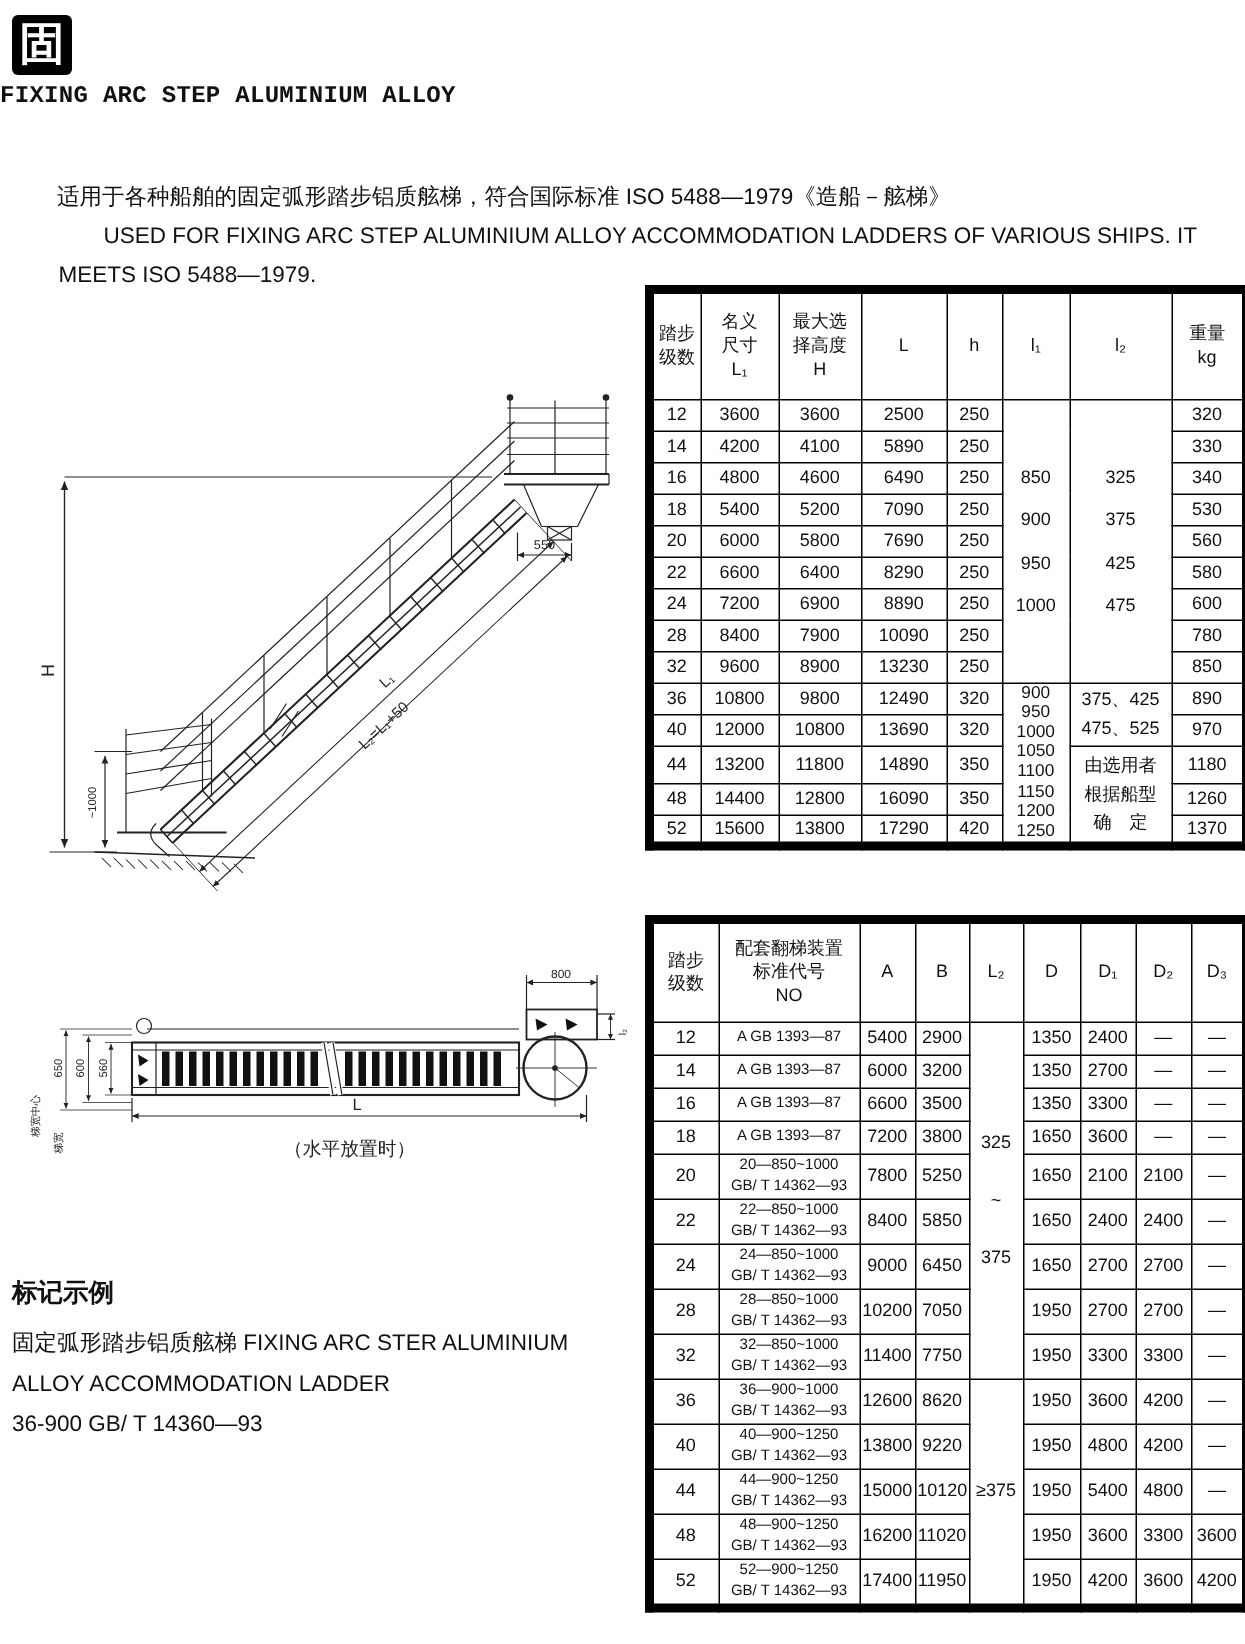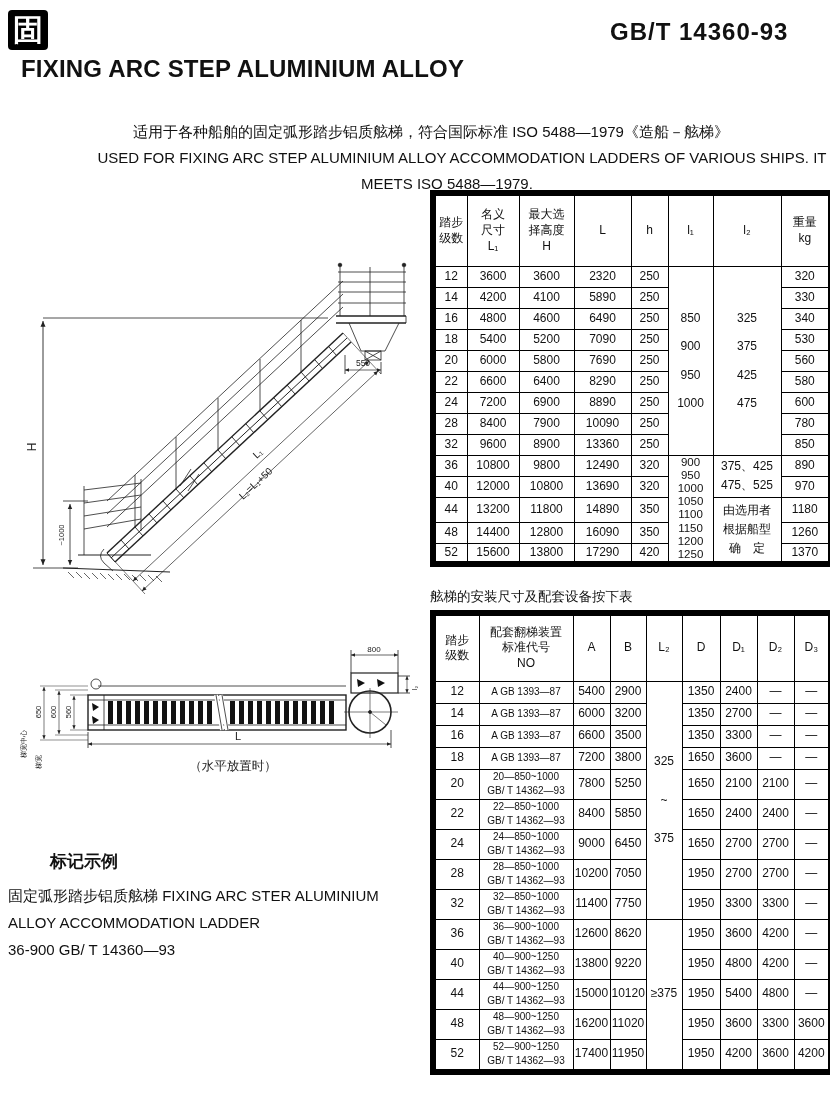--- a/index.html
+++ b/index.html
@@ -6,24 +6,24 @@
   html,body { background:#ffffff; }
   #page {
     position:relative; width:830px; height:1096px; background:#fff;
     font-family:"Liberation Sans","DejaVu Sans",sans-serif; color:#111; overflow:hidden;
   }
   
   .logo-box { position:absolute; left:8px; top:10px; width:40px; height:40px; background:#000;
     color:#fff; text-align:center; line-height:40px; font-size:30px; font-weight:bold; border-radius:4px; }
   .title-zh { position:absolute; left:52px; top:6px; font-size:31px; font-weight:bold; letter-spacing:2px; }
   .std-code { position:absolute; left:610px; top:18px; font-size:24px; font-weight:bold; letter-spacing:1px; }
-  .title-en { position:absolute; left:21px; font-size:24px; font-weight:bold; letter-spacing:0.2px; }
+  .title-en { position:absolute; left:0; font-size:16px; font-weight:bold; letter-spacing:0.2px;font-family:Liberation Mono, monospace; }
   .en1 { top:55px; } .en2 { top:90px; }
   .intro { position:absolute; left:8px; width:816px; font-size:15px; line-height:1.75;
-    white-space:pre-line; text-indent:2em;text-align:center; }
+    white-space:pre-line; text-indent:2em; }
   .intro-zh { top:119px; }
   .intro-en { top:145px;margin-left:31px; }
   
   .tbl { position:absolute; left:430px; width:398px; border-collapse:collapse; table-layout:fixed;
     border:6px solid #000000; }
   #table1 { top:190px; }
   #table2 { top:610px; }
   .tbl th, .tbl td { border:1px solid #000; text-align:center; vertical-align:middle;
     padding:0 1px; font-size:12px; font-weight:normal; line-height:1.3; white-space:pre-line; overflow:hidden; }
   #table1 thead th { height:73px; }
@@ -36,31 +36,30 @@
   .lh-mid   { line-height:1.6 !important; }
   .lh-tight { line-height:1.15 !important; font-size:11.5px !important; }
   .tbl-caption { position:absolute; left:430px; top:588px; width:398px; font-size:13.5px; }
   
   .draw { position:absolute; left:8px; }
   #draw-side { top:243px; }
   #draw-plan { top:640px; }
   svg text { font-family:"Liberation Sans","DejaVu Sans",sans-serif; fill:#222; }
   
   .marking { position:absolute; left:8px; top:850px; width:418px; }
-  .marking h3 { font-size:17px; font-weight:bold; margin-bottom:9px;margin-left:42px; }
+  .marking h3 { font-size:17px; font-weight:bold; margin-bottom:9px; }
   .marking p { font-size:15px; line-height:1.8; }
 </style>
 </head>
 <body>
 <div id="page">
 
   <div class="logo-box">
     <span>固</span>
   </div>
-  <div class="std-code">GB/T 14360-93</div>
   <h2 class="title-en en1">FIXING ARC STEP ALUMINIUM ALLOY</h2>
   <p class="intro intro-zh">适用于各种船舶的固定弧形踏步铝质舷梯，符合国际标准 ISO 5488—1979《造船－舷梯》</p>
   <p class="intro intro-en">USED FOR FIXING ARC STEP ALUMINIUM ALLOY ACCOMMODATION LADDERS OF VARIOUS SHIPS. IT
 MEETS ISO 5488—1979.</p>
 
   <svg id="draw-side" class="draw" width="420" height="380" viewBox="0 0 420 380">
     <defs>
       <marker id="ar1" viewBox="0 0 10 10" refX="9" refY="5" markerWidth="7" markerHeight="7" orient="auto-start-reverse">
         <path d="M0,1 L9,5 L0,9 z" fill="#222"></path>
       </marker>
@@ -245,21 +244,21 @@
           <th>l₂</th>
           <th>重量
 kg</th>
         </tr>
       </thead>
     <tbody>
         <tr>
           <td>12</td>
           <td>3600</td>
           <td>3600</td>
-          <td>2320</td>
+          <td>2500</td>
           <td>250</td>
           <td rowspan="9" class="lh-wide">850
 900
 950
 1000</td>
           <td rowspan="9" class="lh-wide">325
 375
 425
 475</td>
           <td>320</td>
@@ -317,21 +316,21 @@
           <td>8400</td>
           <td>7900</td>
           <td>10090</td>
           <td>250</td>
           <td>780</td>
         </tr>
         <tr>
           <td>32</td>
           <td>9600</td>
           <td>8900</td>
-          <td>13360</td>
+          <td>13230</td>
           <td>250</td>
           <td>850</td>
         </tr>
         <tr>
           <td>36</td>
           <td>10800</td>
           <td>9800</td>
           <td>12490</td>
           <td>320</td>
           <td rowspan="5" class="lh-tight">900
@@ -377,21 +376,20 @@
           <td>52</td>
           <td>15600</td>
           <td>13800</td>
           <td>17290</td>
           <td>420</td>
           <td>1370</td>
         </tr>
       </tbody>
   </table>
 
-  <div class="tbl-caption">舷梯的安装尺寸及配套设备按下表</div>
 
   <table id="table2" class="tbl">
     <colgroup>
       <col style="width:46px">
         <col style="width:94px">
         <col style="width:37px">
         <col style="width:36px">
       <col style="width:36px">
         <col style="width:38px">
         <col style="width:37px">

